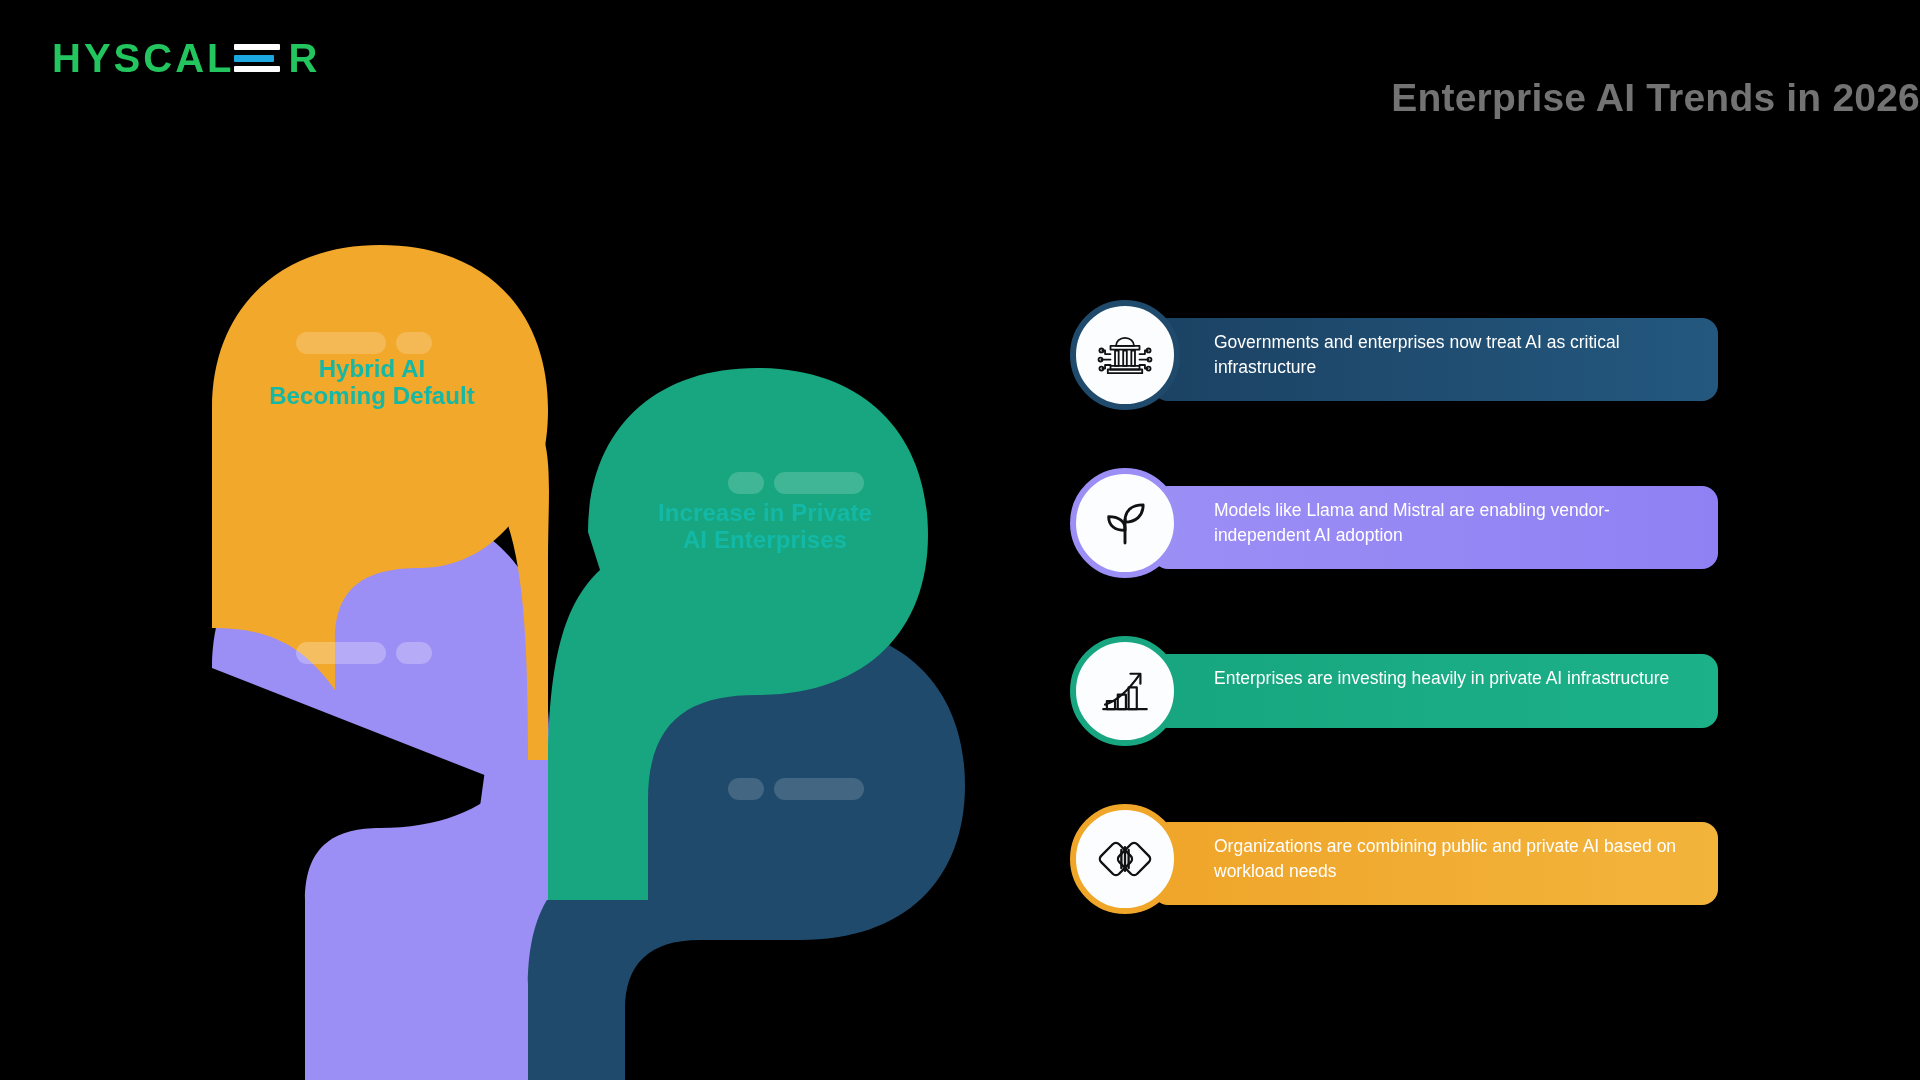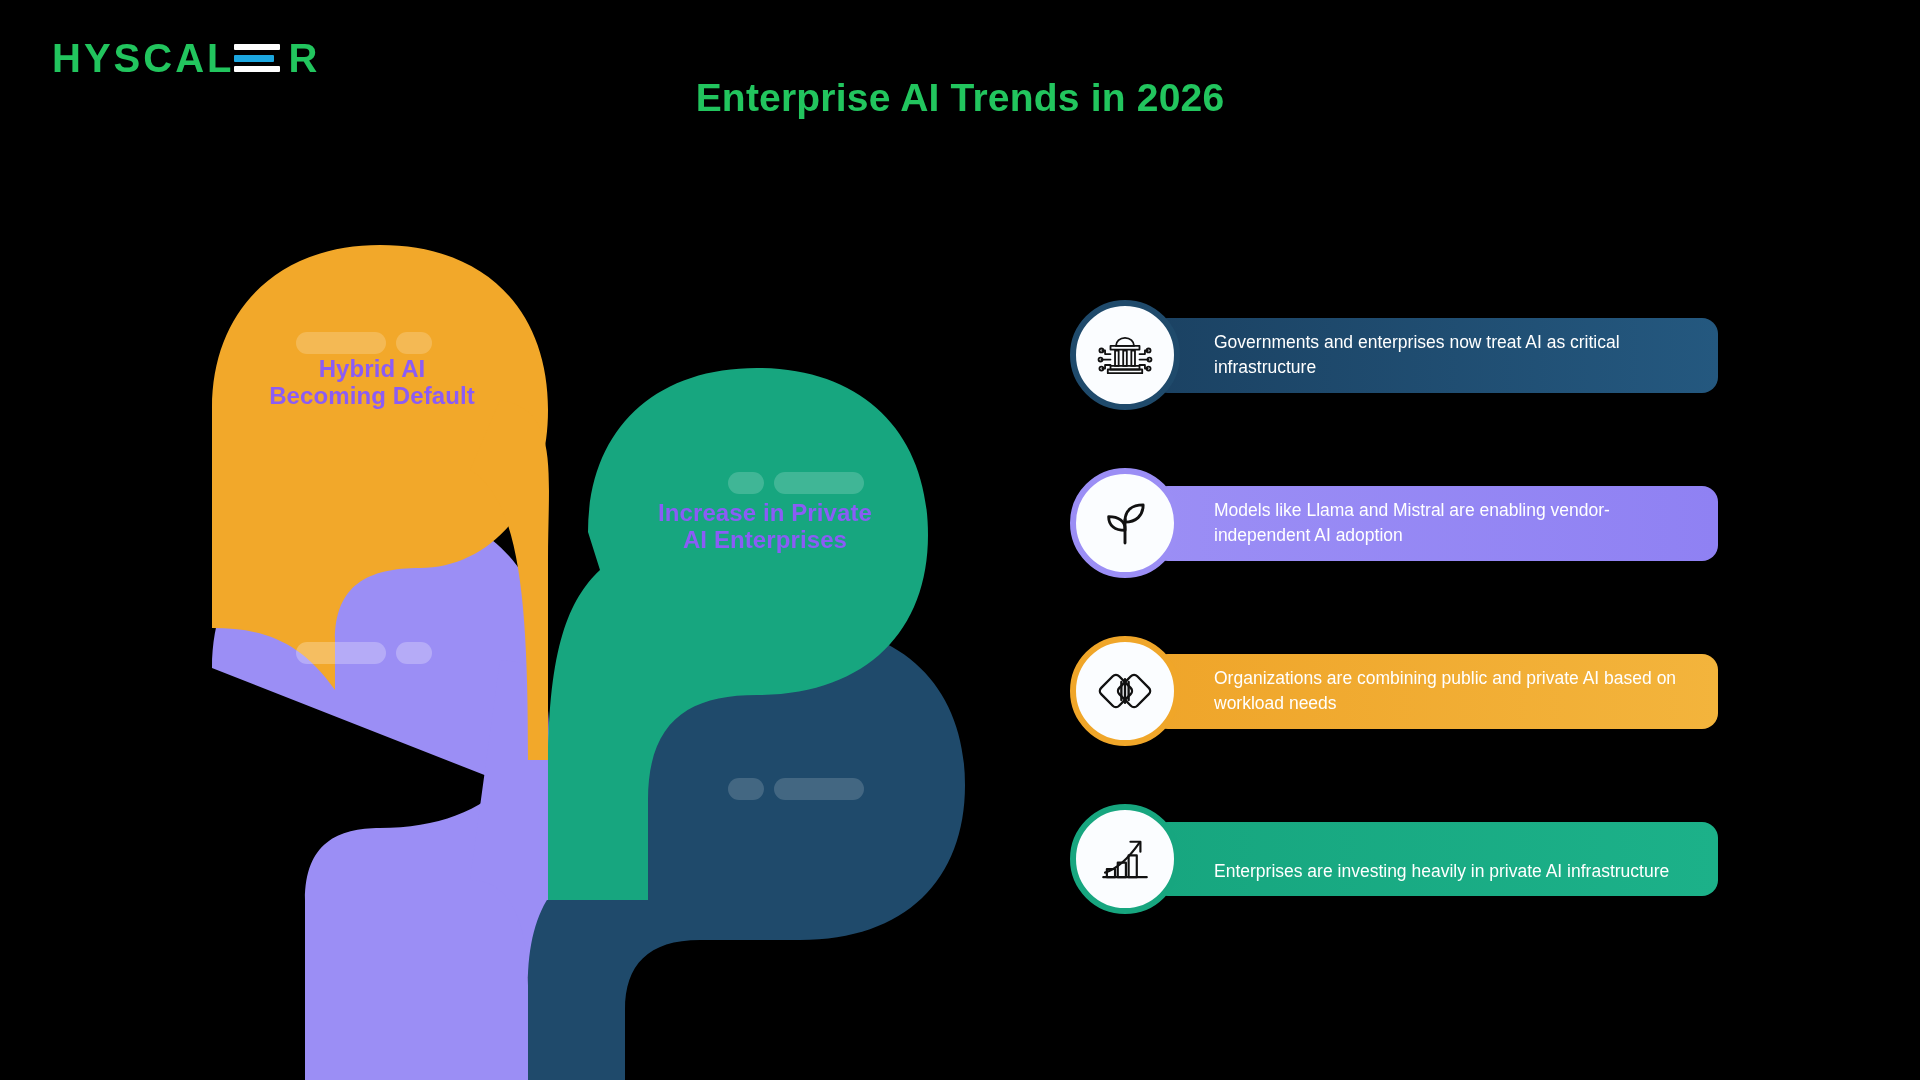--- a/index.html
+++ b/index.html
@@ -20,30 +20,30 @@
   }
   .logo-mark { position: relative; display: inline-block; width: 54px; height: 40px; vertical-align: middle; }
   .logo-mark i { position: absolute; left: 0; background: #ffffff; border-radius: 1px; display: block; }
   .logo-mark i.b1 { top: 6px;  width: 46px; height: 6px; }
   .logo-mark i.b2 { top: 17px; width: 40px; height: 7px; background: #1ca7e0; }
   .logo-mark i.b3 { top: 28px; width: 46px; height: 6px; }
 
   
   .page-title {
     position: absolute; left: 0; right: 0; top: 76px;
-    text-align: center; color: #22c55e;
+    text-align: right; color: #737373;
     font-size: 39px; font-weight: 700; letter-spacing: 0.2px;
   }
 
   
   .tree { position: absolute; left: 0; top: 0; width: 1020px; height: 1080px; }
   .tree svg { position: absolute; left: 0; top: 0; }
 
   .blob-label {
-    position: absolute; color: #8b5cf6; font-weight: 700;
+    position: absolute; color: #14b8a6; font-weight: 700;
     font-size: 24px; line-height: 1.12; text-align: center;
     letter-spacing: 0.1px; white-space: pre-line; pointer-events: none;
   }
   .chips { position: absolute; display: flex; gap: 10px; align-items: center; pointer-events: none; }
   .chip { border-radius: 11px; height: 22px; }
 
   
   .cards { position: absolute; left: 1070px; top: 300px; width: 700px; }
   .card { position: relative; height: 122px; margin-bottom: 46px; }
   .card-icon {
@@ -51,22 +51,22 @@
     width: 110px; height: 110px; border-radius: 50%;
     background: #fbfdff; border: 6px solid #000;
     display: flex; align-items: center; justify-content: center;
     z-index: 3;
   }
   .card-icon svg { width: 58px; height: 58px; display: block; }
   .card-pill {
     position: absolute; left: 82px; top: 18px;
     width: 566px; min-height: 74px;
     border-radius: 16px;
-    display: flex; align-items: flex-end;
-    padding: 12px 22px 12px 62px;
+    display: flex; align-items: flex-start;
+    padding: 12px 22px 20px 62px;
     color: #ffffff; font-size: 17.5px; line-height: 1.45;
     z-index: 1;
   }
   .card-pill span { display: block; }
 </style>
 </head>
 <body>
 
 <div class="stage">
 
@@ -221,44 +221,44 @@
       <div class="card-icon" style="border-color:#9b8ef5;">
         <svg viewBox="0 0 64 64" fill="none" stroke="#111" stroke-width="3.2" stroke-linecap="round" stroke-linejoin="round">
           <path d="M32 54 V28"></path>
           <path d="M32 30 C32 18, 40 12, 52 12 C52 24, 44 31, 32 31 Z"></path>
           <path d="M32 38 C32 30, 25 25, 14 25 C14 35, 21 40, 32 40 Z"></path>
         </svg>
       </div>
     </div>
 
     <div class="card">
-      <div class="card-pill" style="background:linear-gradient(90deg,#efa52a 0%,#f3b43c 100%);">
-        <span>Organizations are combining public and private AI based on workload needs</span>
-      </div>
-      <div class="card-icon" style="border-color:#f0a629;">
-        <svg viewBox="0 0 64 64" fill="none" stroke="#111" stroke-width="2.6" stroke-linecap="round" stroke-linejoin="round">
-          <rect x="8" y="18" width="28" height="28" rx="5" transform="rotate(-45 22 32)"></rect>
-          <rect x="28" y="18" width="28" height="28" rx="5" transform="rotate(-45 42 32)"></rect>
-          <path d="M32 19 V45"></path>
-          <path d="M28 22 V42"></path>
-          <path d="M36 22 V42"></path>
-        </svg>
-      </div>
-    </div>
-
-    <div class="card">
       <div class="card-pill" style="background:linear-gradient(90deg,#17a67f 0%,#1cb189 100%);">
         <span>Enterprises are investing heavily in private AI infrastructure</span>
       </div>
       <div class="card-icon" style="border-color:#17a67f;">
         <svg viewBox="0 0 64 64" fill="none" stroke="#111" stroke-width="2.4" stroke-linecap="round" stroke-linejoin="round">
           <path d="M8 52 H56"></path>
           <rect x="12" y="43" width="9" height="9"></rect>
           <rect x="24" y="36" width="9" height="16"></rect>
           <rect x="36" y="28" width="9" height="24"></rect>
           <path d="M10 47 C20 44, 34 34, 48 14"></path>
           <path d="M38 13 H49 V24"></path>
         </svg>
       </div>
     </div>
 
+    <div class="card">
+      <div class="card-pill" style="background:linear-gradient(90deg,#efa52a 0%,#f3b43c 100%);">
+        <span>Organizations are combining public and private AI based on workload needs</span>
+      </div>
+      <div class="card-icon" style="border-color:#f0a629;">
+        <svg viewBox="0 0 64 64" fill="none" stroke="#111" stroke-width="2.6" stroke-linecap="round" stroke-linejoin="round">
+          <rect x="8" y="18" width="28" height="28" rx="5" transform="rotate(-45 22 32)"></rect>
+          <rect x="28" y="18" width="28" height="28" rx="5" transform="rotate(-45 42 32)"></rect>
+          <path d="M32 19 V45"></path>
+          <path d="M28 22 V42"></path>
+          <path d="M36 22 V42"></path>
+        </svg>
+      </div>
+    </div>
+
   </div>
 </div>
 
 </body></html>

